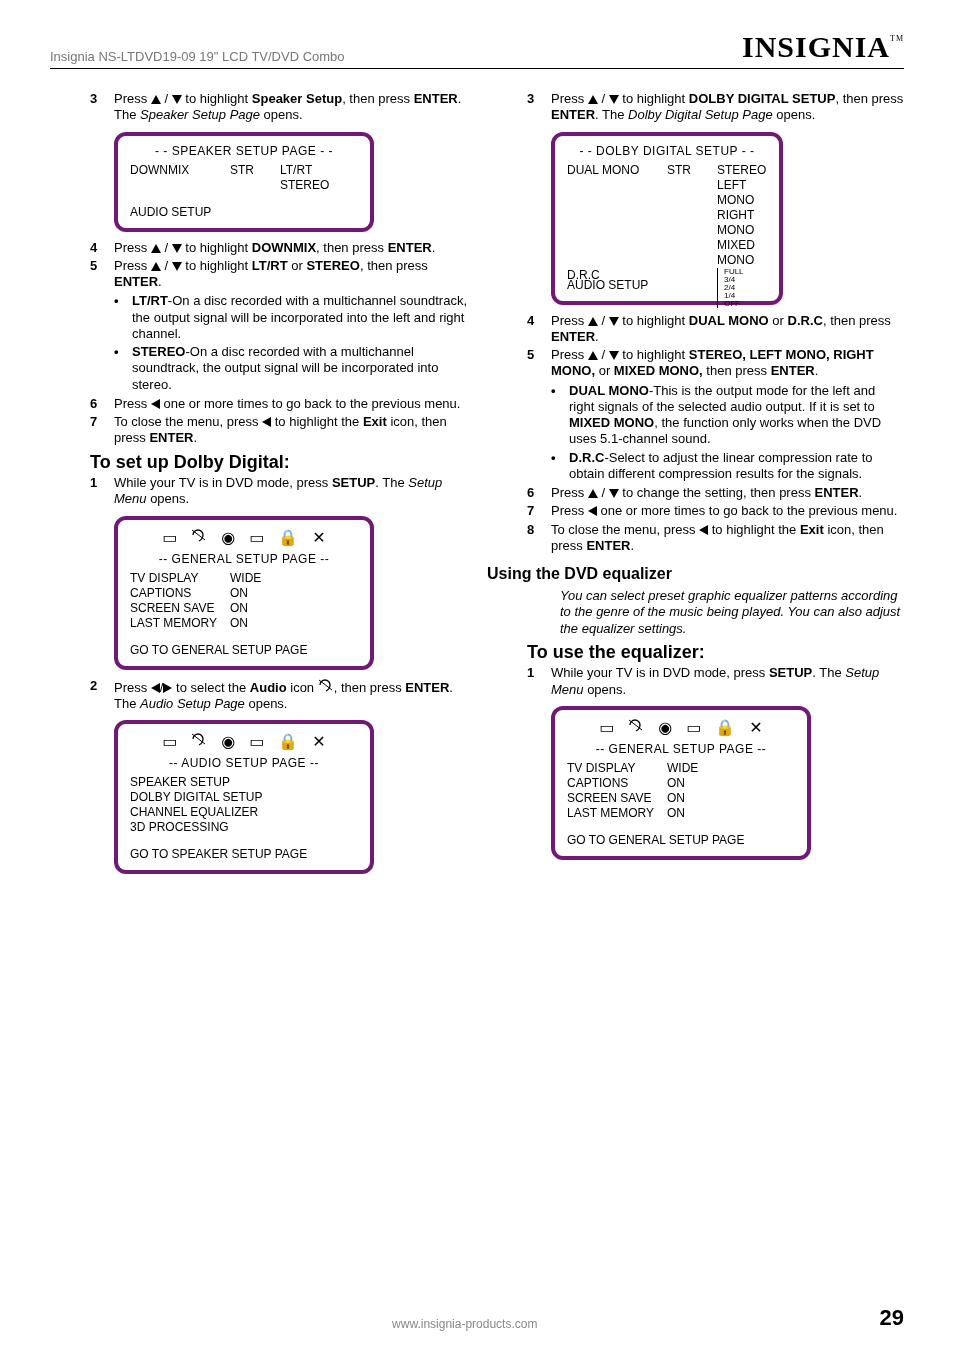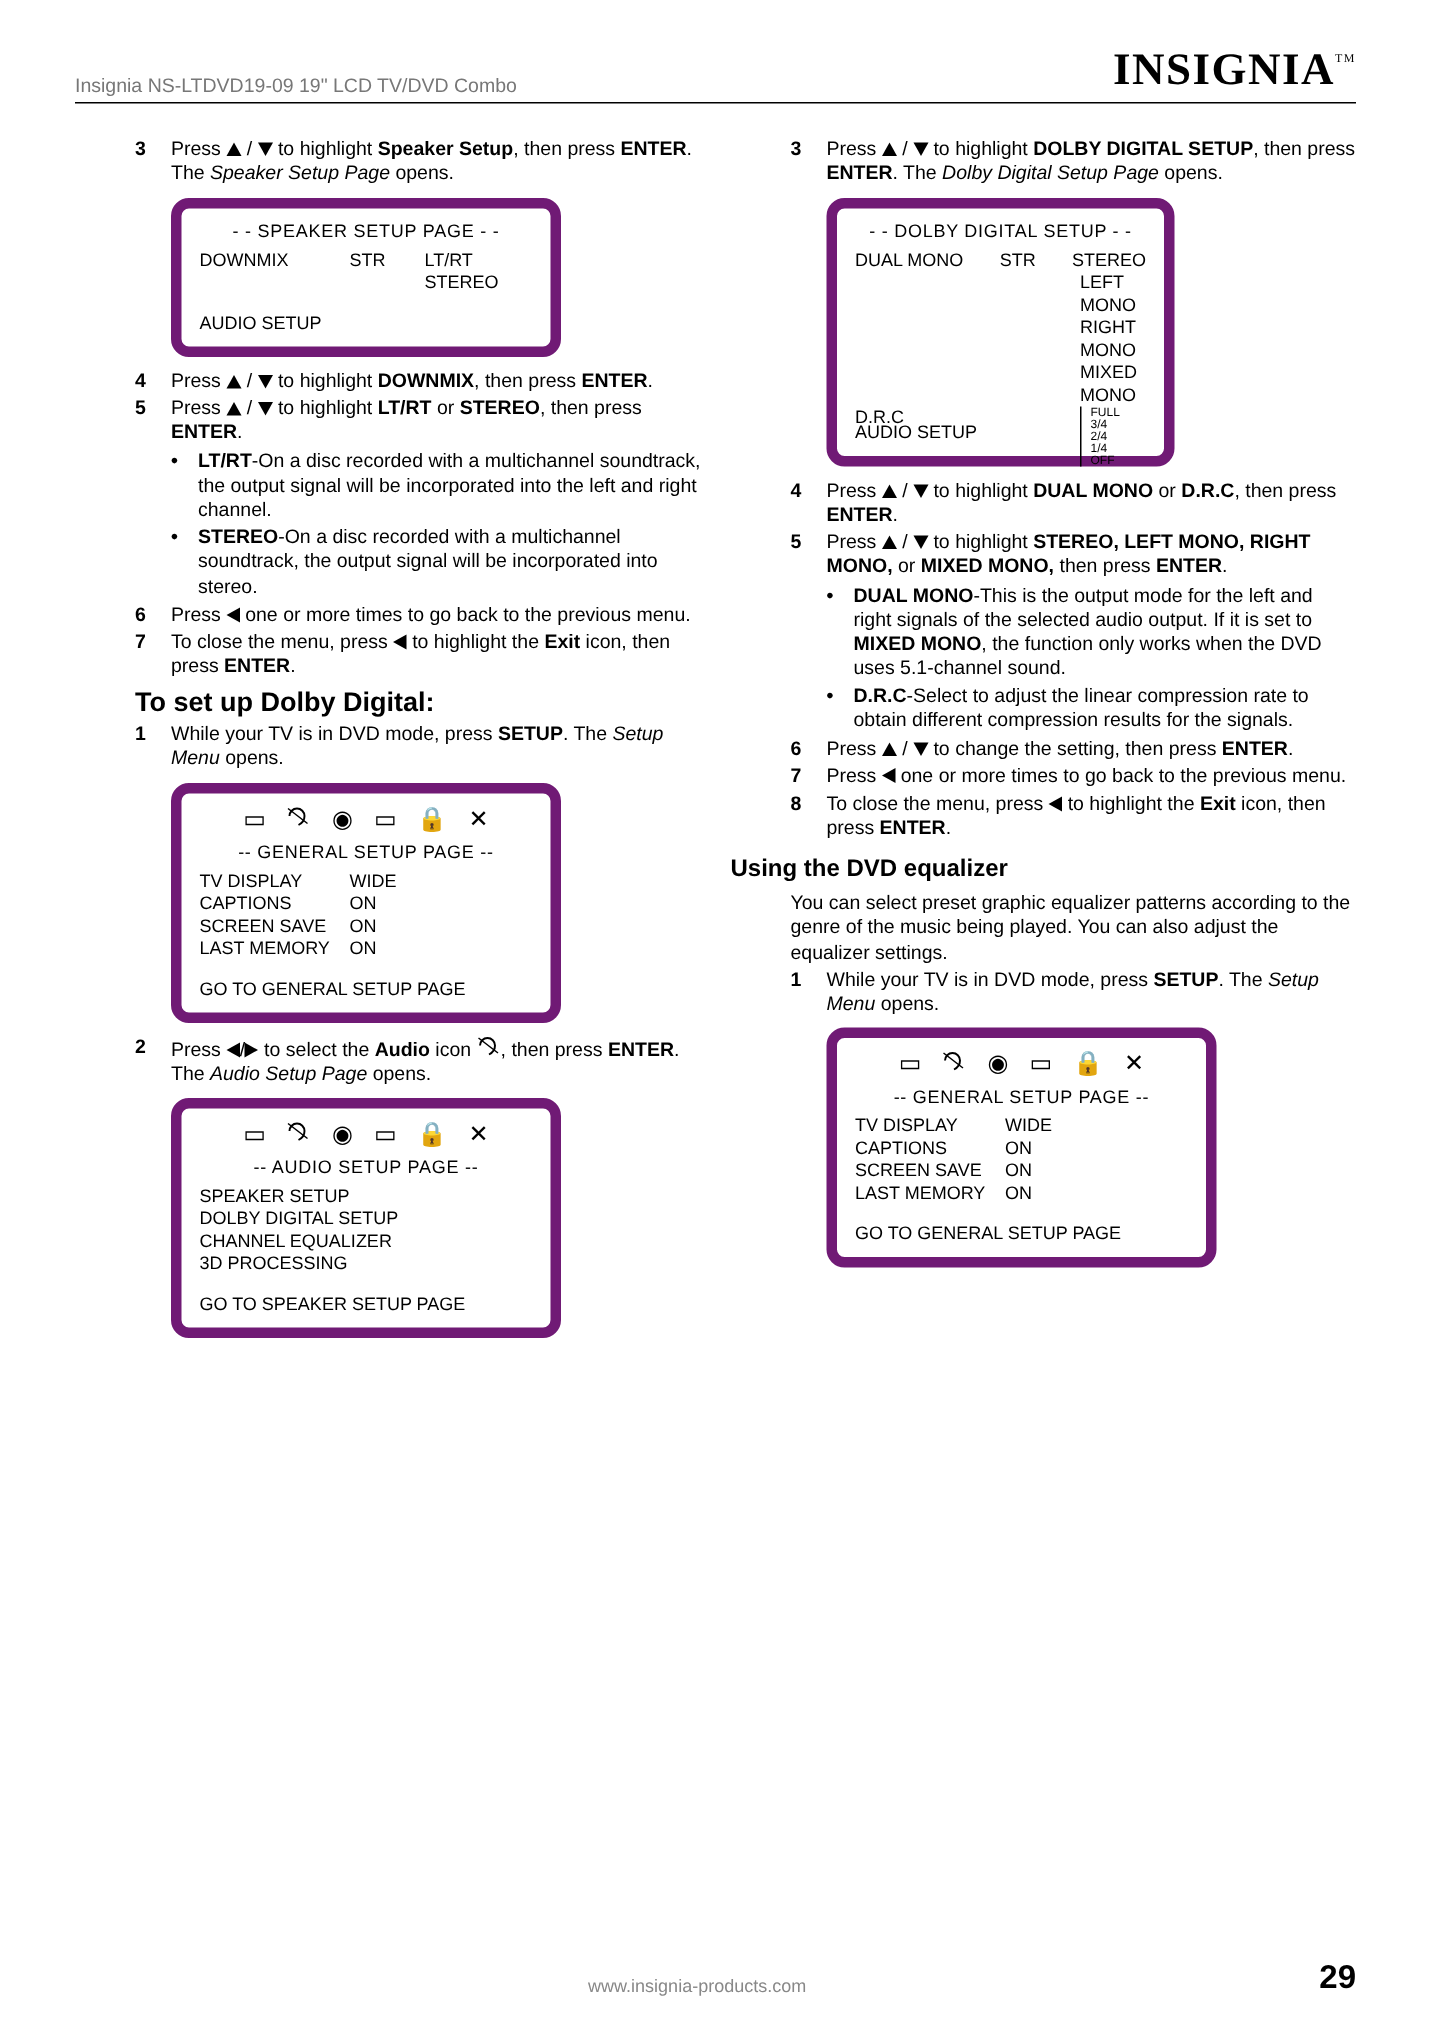--- a/index.html
+++ b/index.html
@@ -13,22 +13,22 @@
   .col { flex: 1; font-size: 13px; line-height: 1.25; }
   .step { display: flex; margin: 2px 0 2px 40px; }
   .step .num { width: 24px; font-weight: bold; flex-shrink: 0; }
   .step .body { flex: 1; }
   .bullets { margin: 3px 0 3px 64px; }
   .bullet { display: flex; margin: 2px 0; }
   .bullet .dot { width: 18px; flex-shrink: 0; font-weight: bold; }
   .bullet .btxt { flex: 1; }
   .h3 { font-weight: bold; font-size: 16px; margin: 10px 0 4px 0; }
   .h4 { font-weight: bold; font-size: 18px; margin: 4px 0 2px 40px; }
-  .para { margin-left: 40px; }
-  .osd { border: 7px solid #701a75; border-radius: 12px; margin: 8px 0 8px 64px; padding: 8px 12px; font-size: 12px; width: 260px; }
+  .para { margin-left: 73px; font-style: italic; }
+  .osd { border: 4px solid #701a75; border-radius: 12px; margin: 8px 0 8px 64px; padding: 8px 12px; font-size: 12px; width: 260px; }
   .osd .title { text-align: center; margin-bottom: 4px; letter-spacing: 0.5px; }
   .osd .row { display: flex; }
   .osd .row .c1 { width: 100px; }
   .osd .row .c2 { width: 50px; }
   .osd .row .c3 { flex: 1; }
   .osd .footer { margin-top: 12px; }
   .icons { display: flex; gap: 14px; justify-content: center; font-size: 16px; margin-bottom: 4px; }
   .tri { display: inline-block; width: 0; height: 0; vertical-align: -1px; }
   .tri.up { border-left: 5px solid transparent; border-right: 5px solid transparent; border-bottom: 9px solid #000; }
   .tri.down { border-left: 5px solid transparent; border-right: 5px solid transparent; border-top: 9px solid #000; }
@@ -291,20 +291,21 @@
 
     <div class="step">
       <div class="num">8</div>
       <div class="body">
         <span>To close the menu, press </span><span class="tri left"></span><span> to highlight the </span><b>Exit</b><span> icon, then press </span><b>ENTER</b><span>.</span>
       </div>
     </div>
 
     <div class="h3">Using the DVD equalizer</div>
     <div class="para">You can select preset graphic equalizer patterns according to the genre of the music being played. You can also adjust the equalizer settings.</div>
+    <div class="h4">To use the equalizer:</div>
 
     <div class="step">
       <div class="num">1</div>
       <div class="body">
         <span>While your TV is in DVD mode, press </span><b>SETUP</b><span>. The </span><i>Setup Menu</i><span> opens.</span>
       </div>
     </div>
 
     <div class="osd">
       <div class="icons">

